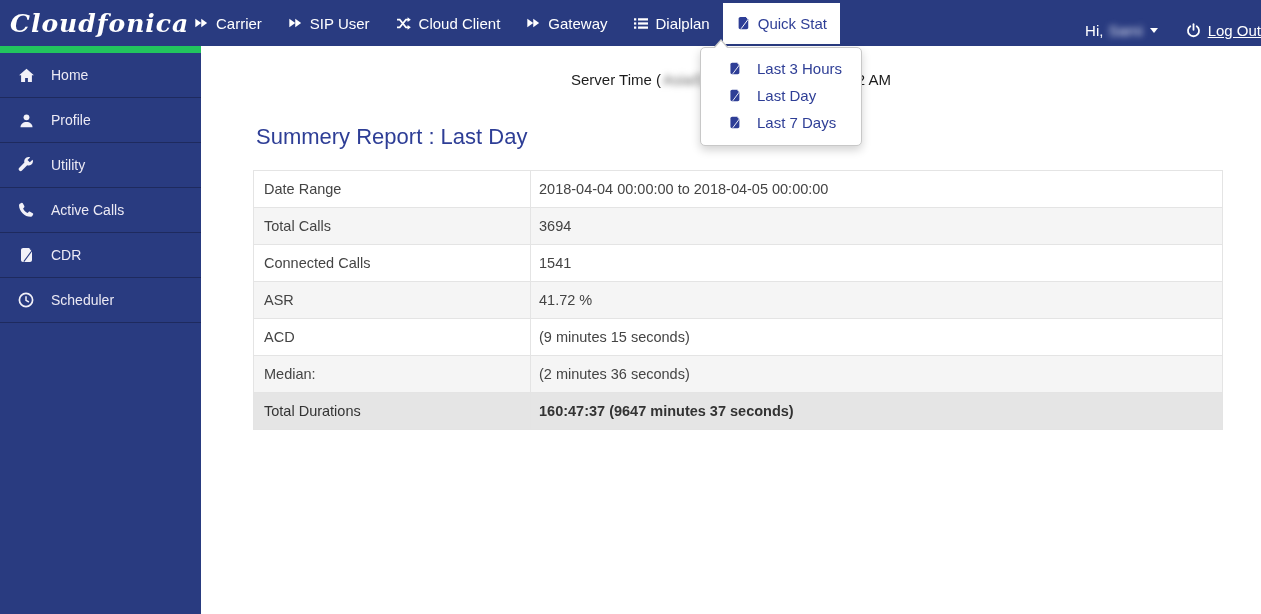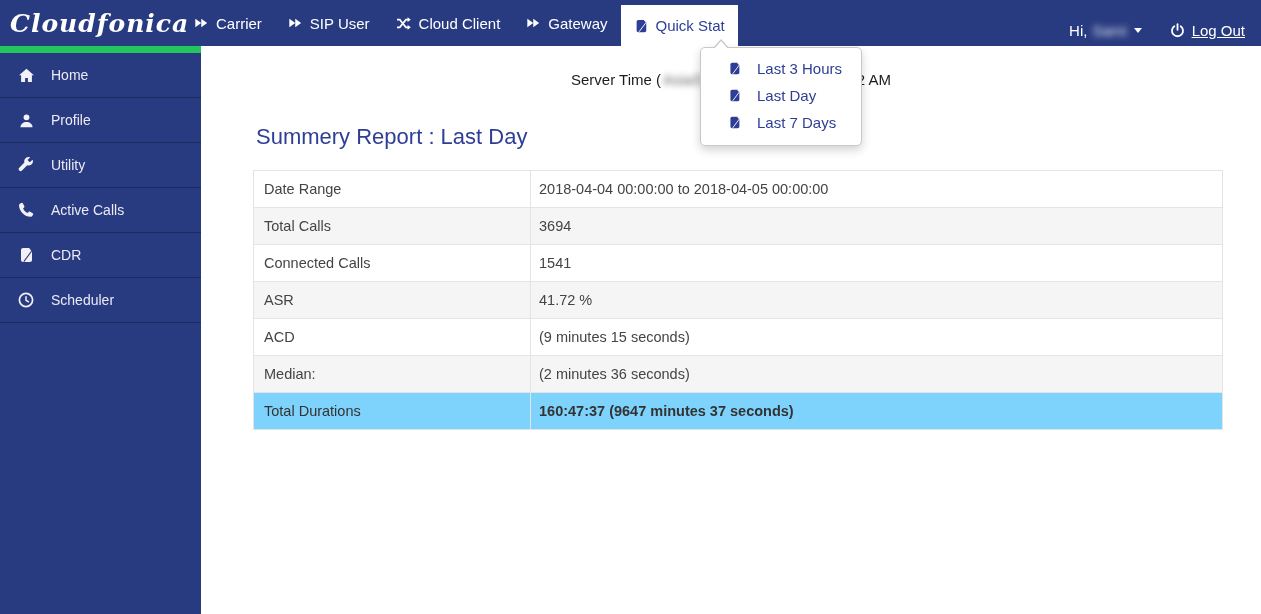--- a/index.html
+++ b/index.html
@@ -14,32 +14,32 @@
   .navbar {
     position:absolute; top:0; left:0; width:1261px; height:46px;
     background:#293b80; display:flex; align-items:flex-start; z-index:50;
   }
   .brand {
     width:181px; height:46px; display:flex; align-items:center;
     padding-left:10px; color:#fff; cursor:pointer;
     font-family:"DejaVu Serif", serif; font-style:italic; font-weight:bold;
     font-size:25px; letter-spacing:1px; white-space:nowrap;
   }
-  .nav-items { display:flex; align-items:flex-end; height:46px; }
+  .nav-items { display:flex; align-items:center; height:46px; }
   .nav-item {
     display:flex; align-items:center; gap:8px; padding:0 13px; height:46px;
     color:#fff; font-size:15px; cursor:pointer; white-space:nowrap;
   }
   .nav-item.active {
     background:#fff; color:#2e3e96; height:41px; --bg:#fff;
   }
   .nav-spacer { flex:1; }
   .nav-right {
     display:flex; align-items:center; gap:28px; height:61px;
-    padding-right:16px; color:#fff; font-size:15px;
+    padding-right:0; color:#fff; font-size:15px;
   }
   .greeting { display:flex; align-items:center; gap:5px; cursor:pointer; }
   .redacted-name { filter:blur(3px); color:#dfe3f2; }
   .caret-down {
     width:0; height:0; border-left:4px solid transparent;
     border-right:4px solid transparent; border-top:5px solid #fff;
     margin-left:2px;
   }
   .logout { display:flex; align-items:center; gap:7px; cursor:pointer;text-decoration:underline; }
   .icon { display:inline-flex; align-items:center; justify-content:center; }
@@ -63,21 +63,21 @@
   .report-heading {
     margin:36px 0 0 55px; font-size:22px; color:#2e3e96; font-weight:normal;
   }
   .report-table { border-collapse:collapse; margin:20px 0 0 52px; width:970px; }
   .report-table td {
     border:1px solid #e4e4e4; height:37px; font-size:14.5px; color:#444;
     padding:0 8px; background:#fff;
   }
   .report-table td.lbl { width:277px; padding-left:10px; }
   .report-table tbody tr:nth-child(even) td { background:#f5f5f5; }
-  .report-table tr.row-highlight td { background:#7dd3fc; color:#333; }
+  .report-table tr.row-highlight td { background:#e5e5e5; color:#333; }
   .report-table tr.row-highlight td.val { font-weight:bold; }
 
   
   .dropdown {
     position:absolute; left:700px; top:47px; width:162px;
     background:#fff; border:1px solid #c8c8c8; border-radius:5px;
     box-shadow:0 4px 10px rgba(0,0,0,0.18);
     padding:7px 0 9px 0; z-index:60; --bg:#fff;
   }
   .dropdown::before {
@@ -138,20 +138,33 @@
     </div>
     <div class="nav-item">
       <span class="icon">
         <svg width="14" height="14" viewBox="0 0 16 16" fill="currentColor">
             <path d="M1.5 3.2v9.6L8.3 8z"></path>
             <path d="M8.3 3.2v9.6L15 8z"></path>
           </svg>
       </span>
       <span>Gateway</span>
     </div>
+    <div class="nav-item">
+      <span class="icon">
+        <svg width="14" height="13" viewBox="0 0 16 14" fill="currentColor">
+            <rect x="0" y="1" width="2.6" height="2.6"></rect>
+            <rect x="4.6" y="1" width="11.4" height="2.6"></rect>
+            <rect x="0" y="5.7" width="2.6" height="2.6"></rect>
+            <rect x="4.6" y="5.7" width="11.4" height="2.6"></rect>
+            <rect x="0" y="10.4" width="2.6" height="2.6"></rect>
+            <rect x="4.6" y="10.4" width="11.4" height="2.6"></rect>
+          </svg>
+      </span>
+      <span>Dialplan</span>
+    </div>
     <div class="nav-item active">
       <span class="icon">
         <svg width="14" height="14" viewBox="0 0 16 16">
             <path fill="currentColor" d="M3 3.1C3 1.9 4 1 5.1 1h6.6L14 3.6V13c0 1.1-.9 2-2 2H5c-1.1 0-2-.9-2-2z"></path>
             <path fill="none" stroke="var(--bg,#fff)" stroke-width="1.1" d="M11.7 1.2 14 3.6 5.8 14.6"></path>
           </svg>
       </span>
       <span>Quick Stat</span>
     </div>
   </div>

